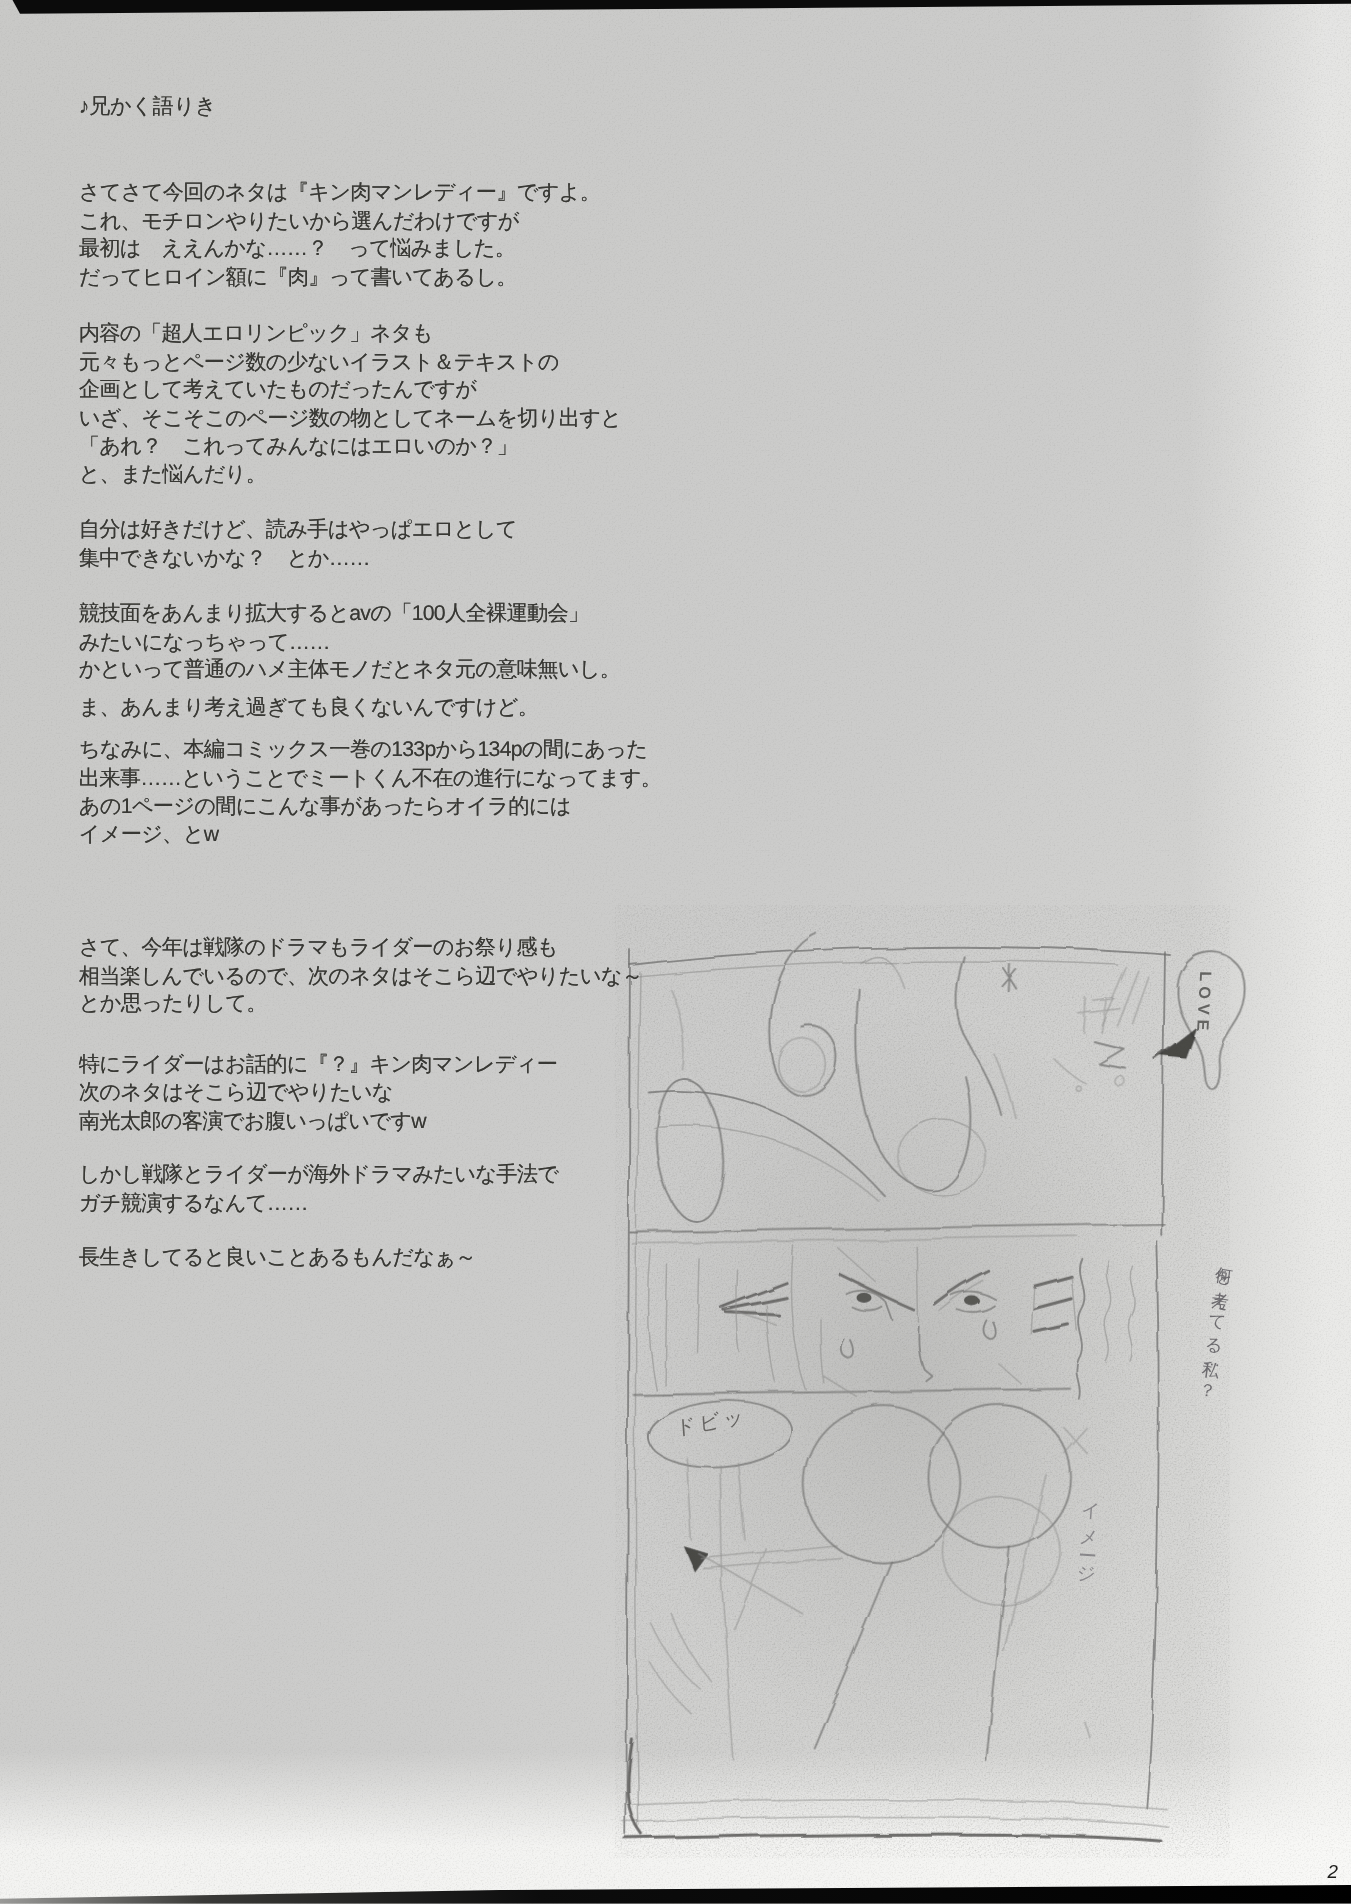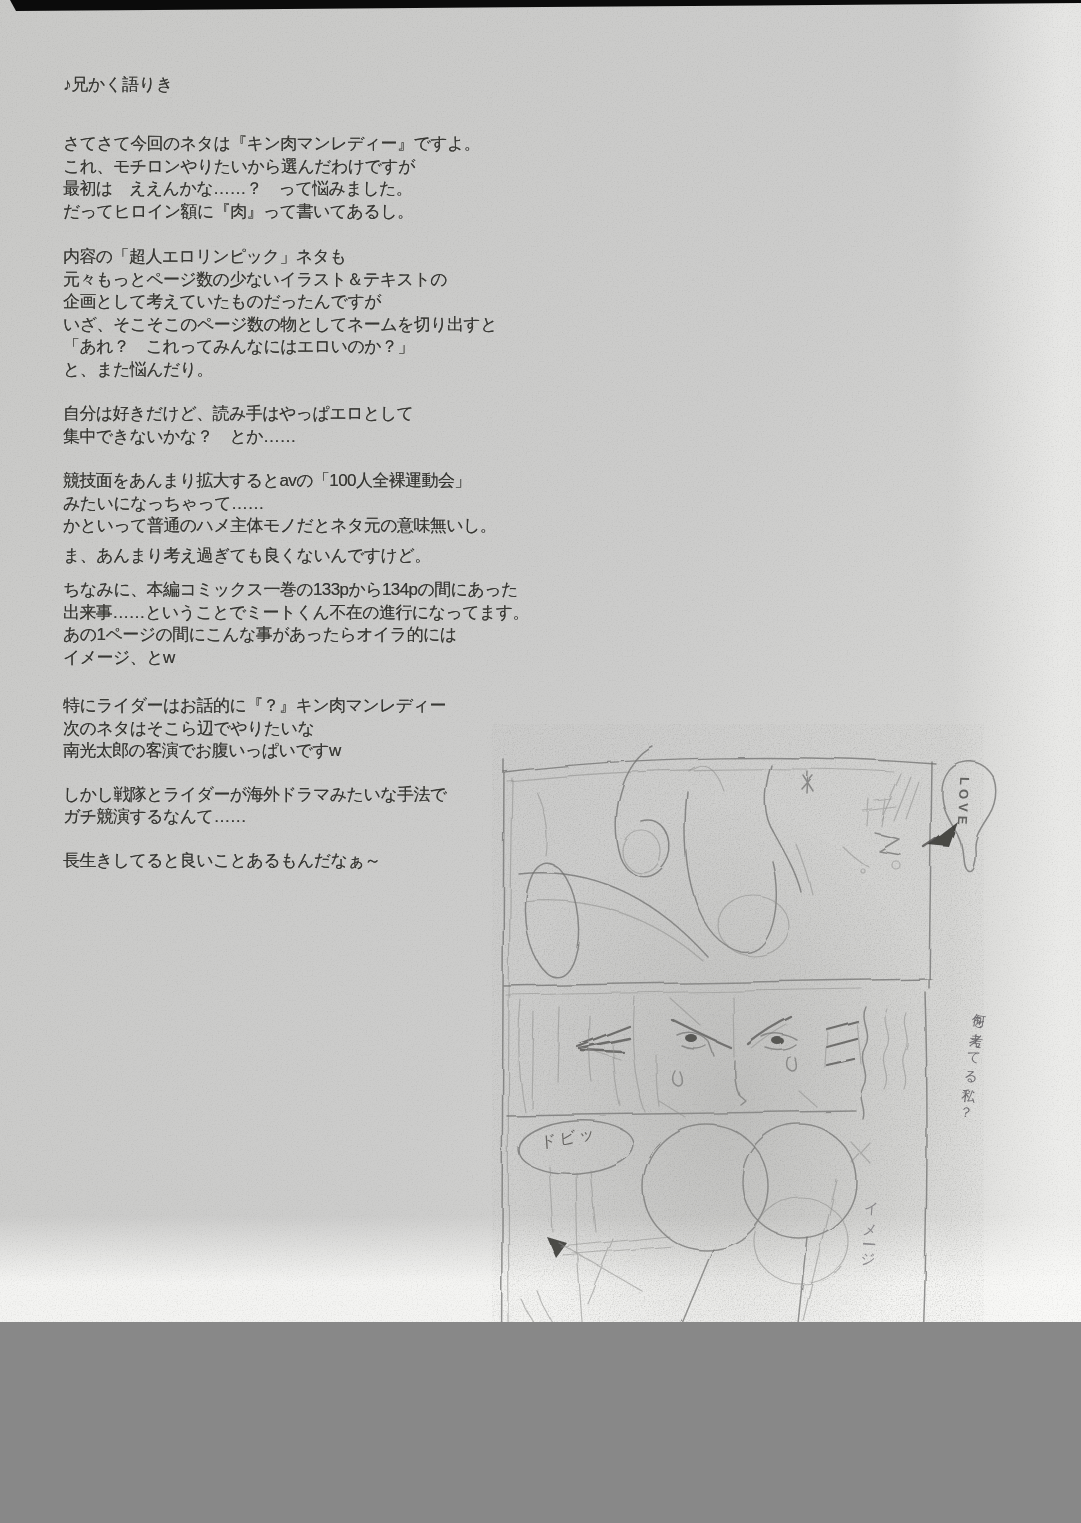--- a/index.html
+++ b/index.html
@@ -1,39 +1,39 @@
 <!DOCTYPE html>
 <html><head>
 <meta charset="utf-8">
 <style>
   html,body{margin:0;padding:0;background:#888;}
   .page{
     position:relative;
-    width:1081px;height:1322px;
+    width:1081px;height:1523px;
     overflow:hidden;
     font-family:"Liberation Sans","DejaVu Sans",sans-serif;
     background:
       linear-gradient(180deg, rgba(255,255,255,0) 0%, rgba(255,255,255,0) 92%, rgba(250,250,248,.85) 97%),
       linear-gradient(90deg, rgba(255,255,255,0) 0%, rgba(255,255,255,0) 88%, rgba(248,248,246,.55) 98%),
       linear-gradient(115deg, var(--paper,#c9c9c7) 0%, #cccccb 55%, #d6d6d4 85%, #e4e4e2 100%);
   }
   .artifacts{position:absolute;left:0;top:0;pointer-events:none;}
   .sketch-shade{
     position:absolute;left:488px;top:720px;width:500px;height:770px;
     background:radial-gradient(ellipse 58% 52% at 48% 50%, rgba(148,148,146,.30), rgba(148,148,146,0) 75%);
     pointer-events:none;
   }
   .title{
     position:absolute;left:63px;top:73px;
     font-size:17px;color:var(--ink,#383834);letter-spacing:-0.3px;
     text-shadow:0 0 .5px rgba(50,50,46,.7);
     white-space:pre;
   }
   .text-col{
-    position:absolute;left:63px;top:133px;width:480px;
+    position:absolute;left:63px;top:143px;width:480px;
     font-size:17px;line-height:22.5px;color:var(--ink,#383834);
     letter-spacing:-0.6px;
     text-shadow:0 0 .5px rgba(50,50,46,.7);
   }
   .para{margin:22px 0 0 0;}
   .para:first-child{margin-top:0;}
   .para.g23{margin-top:23px;}
   .para.g20{margin-top:7px;}
   .para.g25{margin-top:12px;}
   .para.g68{margin-top:68px;}
@@ -223,20 +223,25 @@
     </div>
     <div class="para g20">
       <div class="ln">ま、あんまり考え過ぎても良くないんですけど。</div>
     </div>
     <div class="para g25">
       <div class="ln">ちなみに、本編コミックス一巻の133pから134pの間にあった</div>
       <div class="ln">出来事……ということでミートくん不在の進行になってます。</div>
       <div class="ln">あの1ページの間にこんな事があったらオイラ的には</div>
       <div class="ln">イメージ、とw</div>
     </div>
+    <div class="para g68">
+      <div class="ln">さて、今年は戦隊のドラマもライダーのお祭り感も</div>
+      <div class="ln">相当楽しんでいるので、次のネタはそこら辺でやりたいな～</div>
+      <div class="ln">とか思ったりして。</div>
+    </div>
     <div class="para g26">
       <div class="ln">特にライダーはお話的に『？』キン肉マンレディー</div>
       <div class="ln">次のネタはそこら辺でやりたいな</div>
       <div class="ln">南光太郎の客演でお腹いっぱいですw</div>
     </div>
     <div class="para g21">
       <div class="ln">しかし戦隊とライダーが海外ドラマみたいな手法で</div>
       <div class="ln">ガチ競演するなんて……</div>
     </div>
     <div class="para g21">

